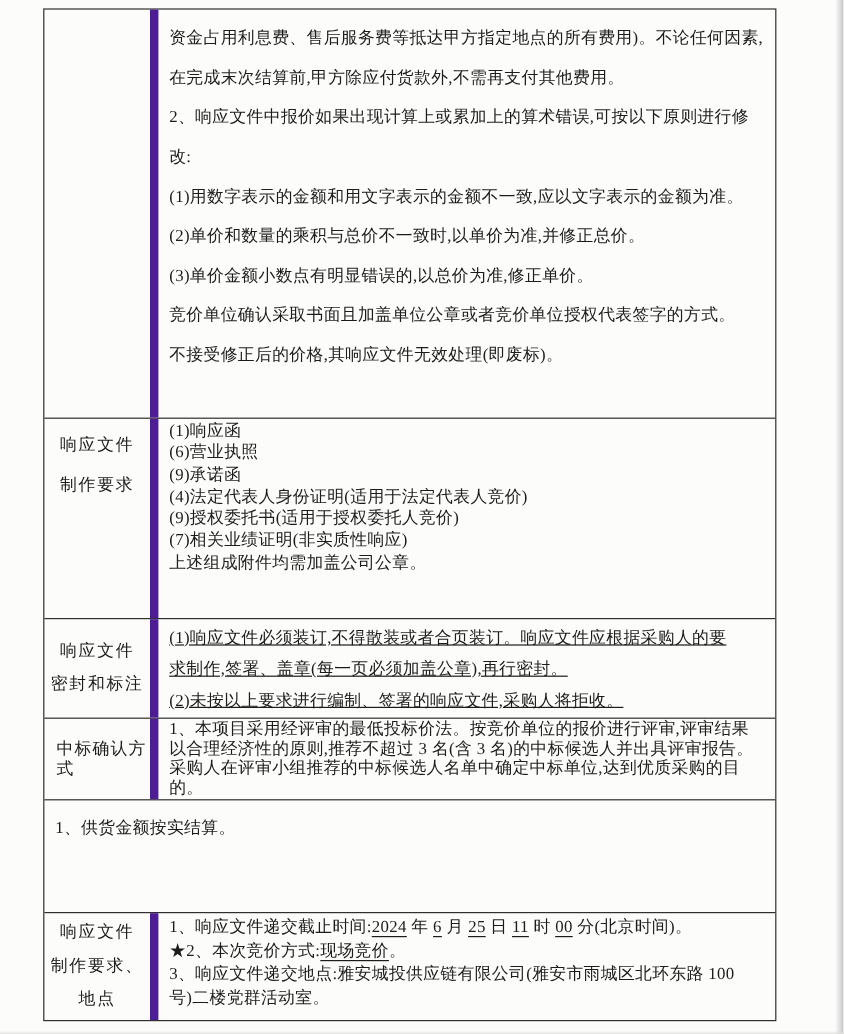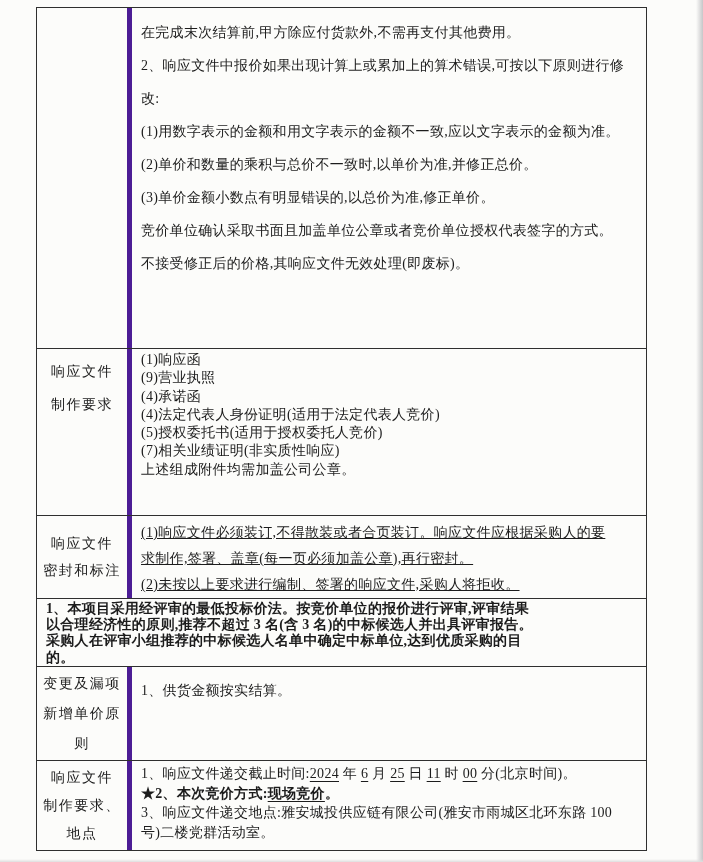--- a/index.html
+++ b/index.html
@@ -16,41 +16,41 @@
     position:absolute;left:36px;top:7px;width:611px;
     border:1px solid #2f2f2f;
     box-sizing:border-box;
     background:transparent;
   }
   .row{display:flex;border-bottom:1px solid #2f2f2f;box-sizing:border-box;}
   .row:last-child{border-bottom:none;}
   .cell{box-sizing:border-box;overflow:hidden;}
   .left{
     width:95px;flex:0 0 95px;
-    border-right:5px solid #4c1d95;
+    border-right:7px solid #4c1d95;
     display:flex;flex-direction:column;justify-content:center;align-items:center;
     text-align:center;
     font-size:14px;letter-spacing:1.5px;
   }
   .right{flex:1;font-size:14px;letter-spacing:0.3px;padding-left:9px;padding-right:5px;}
   .line{white-space:pre;}
   .u{text-decoration:underline;text-underline-offset:3px;}
-  .b{font-weight:bold;margin-top:33px;}
+  .b{font-weight:normal;margin-top:33px;}
 
   .r1{height:341px;}
   .r2{height:167px;}
   .r3{height:83px;}
   .r4{height:68px;}
   .r5{height:94px;}
   .r6{height:89px;}
 
   .r1 .right{padding-top:8px;line-height:33px;}
   .r2 .right{padding-top:2px;line-height:18.3px;}
   .r3 .right{padding-top:4px;line-height:26px;text-decoration:underline;}
-  .r4 .right{padding-top:2px;line-height:16.2px;font-weight:bold;}
+  .r4 .right{padding-top:2px;line-height:16.2px;}
   .r5 .right{padding-top:14px;line-height:19px;}
   .r6 .right{padding-top:3px;line-height:19.5px;}
 
   .r2 .left{justify-content:flex-start;padding-top:6px;line-height:33px;}
   .r3 .left{line-height:27px;}
   .r4 .left{align-items:flex-start;text-align:left;padding-left:10px;line-height:17px;letter-spacing:1px;}
   .r5 .left{line-height:30px;}
   .r6 .left{line-height:28px;}
 
   .edge-right{
@@ -64,74 +64,74 @@
 </style>
 </head>
 <body>
 
 <div class="page">
   <div class="doc-table">
 
     <div class="row r1">
       <div class="cell left"></div>
       <div class="cell right">
+          <div class="line">资金占用利息费、售后服务费等抵达甲方指定地点的所有费用)。不论任何因素,</div>
           <div class="line">在完成末次结算前,甲方除应付货款外,不需再支付其他费用。</div>
           <div class="line">2、响应文件中报价如果出现计算上或累加上的算术错误,可按以下原则进行修</div>
           <div class="line">改:</div>
           <div class="line">(1)用数字表示的金额和用文字表示的金额不一致,应以文字表示的金额为准。</div>
           <div class="line">(2)单价和数量的乘积与总价不一致时,以单价为准,并修正总价。</div>
           <div class="line">(3)单价金额小数点有明显错误的,以总价为准,修正单价。</div>
           <div class="line">竞价单位确认采取书面且加盖单位公章或者竞价单位授权代表签字的方式。</div>
           <div class="line">不接受修正后的价格,其响应文件无效处理(即废标)。</div>
         </div>
     </div>
 
     <div class="row r2">
       <div class="cell left">
           <div class="line">响应文件</div>
           <div class="line">制作要求</div>
         </div>
       <div class="cell right">
           <div class="line">(1)响应函</div>
-          <div class="line">(9)营业执照</div>
-          <div class="line">(4)承诺函</div>
+          <div class="line">(6)营业执照</div>
+          <div class="line">(9)承诺函</div>
           <div class="line">(4)法定代表人身份证明(适用于法定代表人竞价)</div>
-          <div class="line">(5)授权委托书(适用于授权委托人竞价)</div>
+          <div class="line">(9)授权委托书(适用于授权委托人竞价)</div>
           <div class="line">(7)相关业绩证明(非实质性响应)</div>
           <div class="line">上述组成附件均需加盖公司公章。</div>
         </div>
     </div>
 
     <div class="row r3">
       <div class="cell left">
           <div class="line">响应文件</div>
           <div class="line">密封和标注</div>
         </div>
       <div class="cell right">
           <div class="line">(1)响应文件必须装订,不得散装或者合页装订。响应文件应根据采购人的要</div>
           <div class="line">求制作,签署、盖章(每一页必须加盖公章),再行密封。</div>
           <div class="line">(2)未按以上要求进行编制、签署的响应文件,采购人将拒收。</div>
         </div>
     </div>
 
     <div class="row r4">
+      <div class="cell left">
+          <div class="line">中标确认方</div>
+          <div class="line">式</div>
+        </div>
       <div class="cell right">
           <div class="line">1、本项目采用经评审的最低投标价法。按竞价单位的报价进行评审,评审结果</div>
           <div class="line">以合理经济性的原则,推荐不超过 3 名(含 3 名)的中标候选人并出具评审报告。</div>
           <div class="line">采购人在评审小组推荐的中标候选人名单中确定中标单位,达到优质采购的目</div>
           <div class="line">的。</div>
         </div>
     </div>
 
     <div class="row r5">
-      <div class="cell left">
-          <div class="line">变更及漏项</div>
-          <div class="line">新增单价原</div>
-          <div class="line">则</div>
-        </div>
       <div class="cell right">
           <div class="line">1、供货金额按实结算。</div>
         </div>
     </div>
 
     <div class="row r6">
       <div class="cell left">
           <div class="line">响应文件</div>
           <div class="line">制作要求、</div>
           <div class="line">地点</div>

